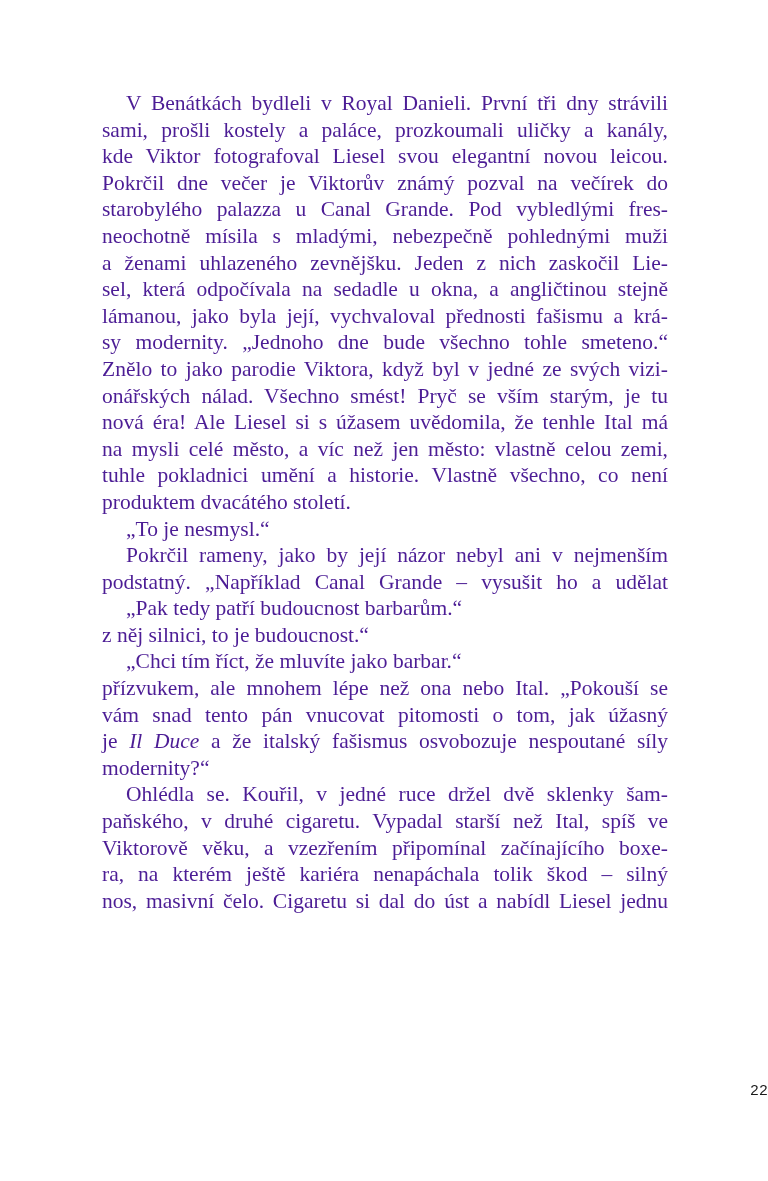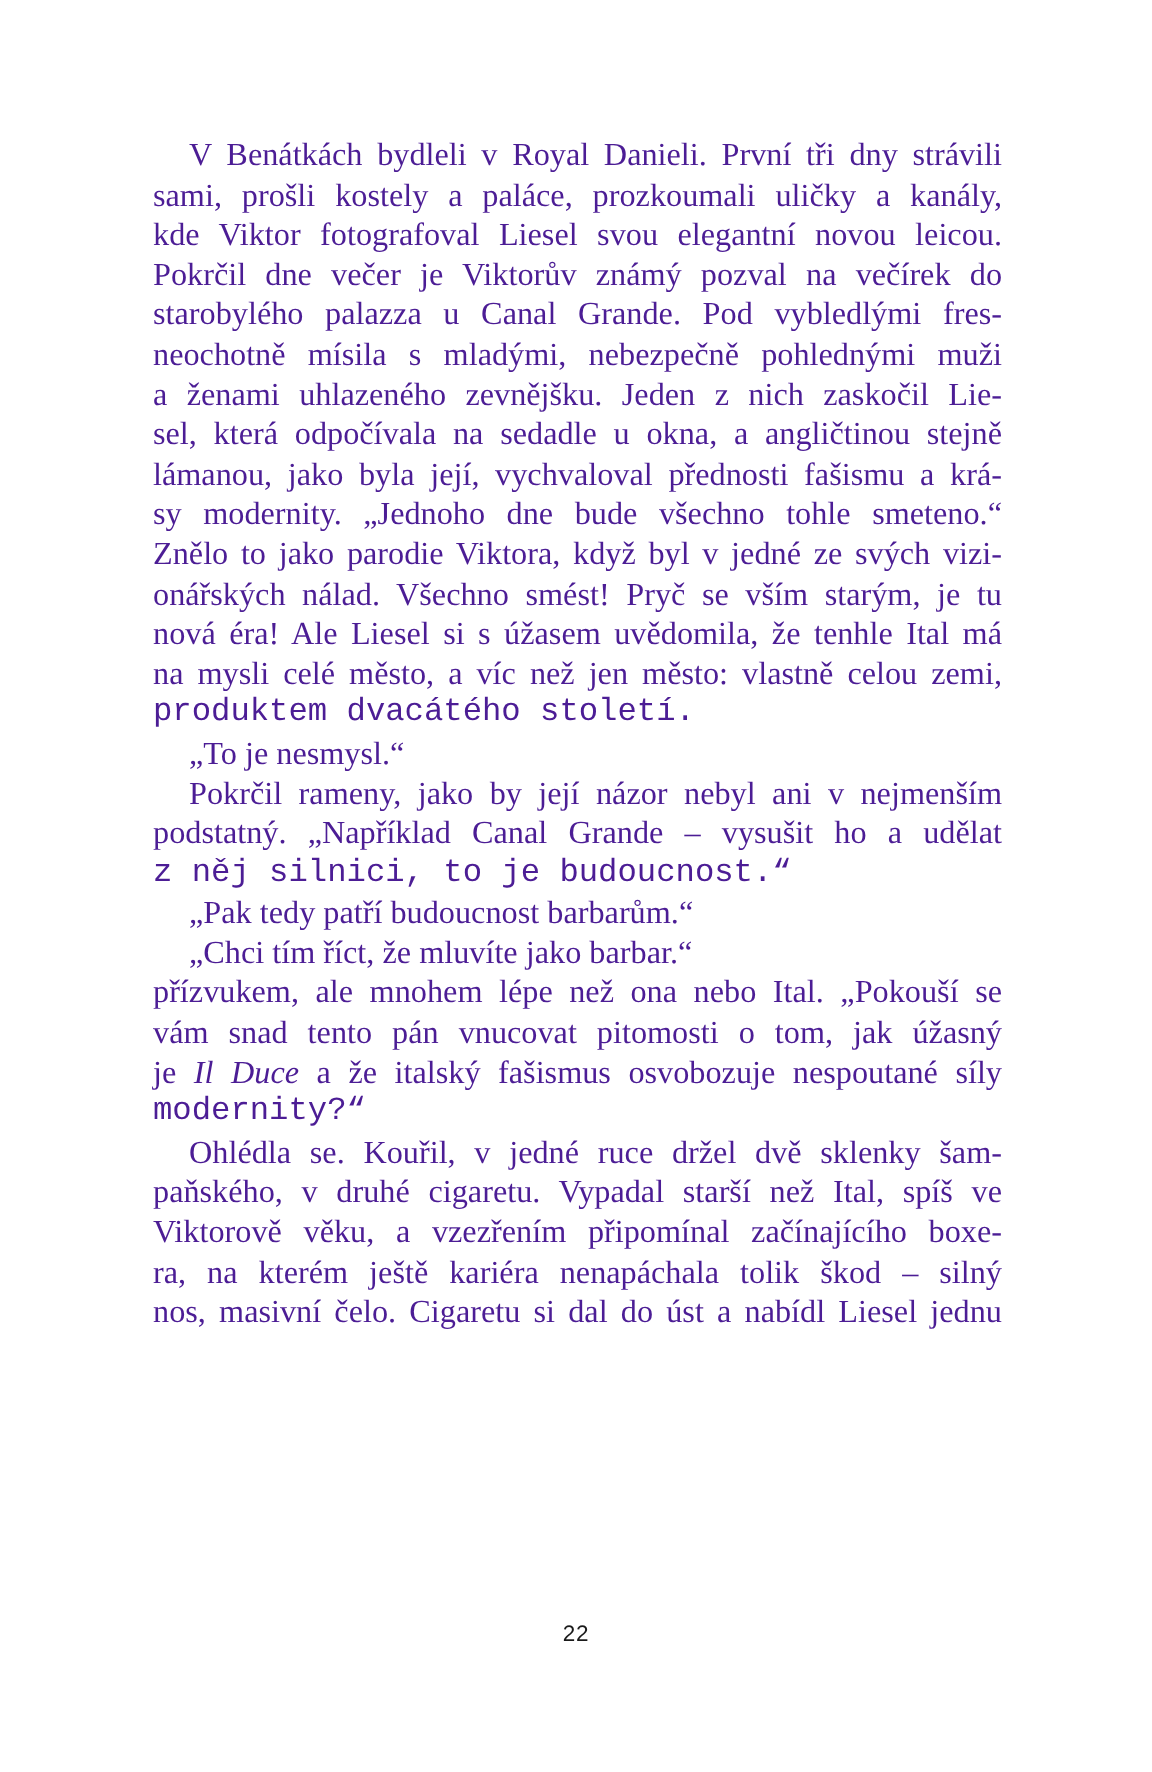--- a/index.html
+++ b/index.html
@@ -25,39 +25,38 @@
     }
     .line {
       display: block;
       white-space: nowrap;
       text-align: justify;
       text-align-last: justify;
       height: 26.6px;
     }
     .line.last {
       text-align-last: left;
-      font-family: Liberation Mono, monospace;
     }
     .line.dialog {
       padding-left: 24px;
       text-align-last: left;
     }
     .line.indent-first {
       padding-left: 24px;
       text-align-last: justify;
     }
     em {
       font-style: italic;
     }
     .page-number {
       position: absolute;
       left: 0;
       width: 768px;
       top: 1081px;
-      text-align: center;
+      text-align: right;
       font-family: "Liberation Sans", "DejaVu Sans", sans-serif;
       font-size: 15px;
       color: #1a1a1a;
       letter-spacing: 0.5px;
     }
   </style>
 </head>
 <body>
 
 <div class="page">
@@ -68,26 +67,27 @@
   <span class="line">starobylého palazza u Canal Grande. Pod vybledlými fres-</span>
   <span class="line">neochotně mísila s mladými, nebezpečně pohlednými muži</span>
   <span class="line">a ženami uhlazeného zevnějšku. Jeden z nich zaskočil Lie-</span>
   <span class="line">sel, která odpočívala na sedadle u okna, a angličtinou stejně</span>
   <span class="line">lámanou, jako byla její, vychvaloval přednosti fašismu a krá-</span>
   <span class="line">sy modernity. „Jednoho dne bude všechno tohle smeteno.“</span>
   <span class="line">Znělo to jako parodie Viktora, když byl v jedné ze svých vizi-</span>
   <span class="line">onářských nálad. Všechno smést! Pryč se vším starým, je tu</span>
   <span class="line">nová éra! Ale Liesel si s úžasem uvědomila, že tenhle Ital má</span>
   <span class="line">na mysli celé město, a víc než jen město: vlastně celou zemi,</span>
+  <span class="line">tuhle pokladnici umění a historie. Vlastně všechno, co není</span>
   <span class="line last">produktem dvacátého století.</span>
   <span class="line dialog">„To je nesmysl.“</span>
   <span class="line indent-first">Pokrčil rameny, jako by její názor nebyl ani v nejmenším</span>
   <span class="line">podstatný. „Například Canal Grande – vysušit ho a udělat</span>
+  <span class="line dialog">„Pak tedy patří budoucnost barbarům.“</span>
   <span class="line last">z něj silnici, to je budoucnost.“</span>
-  <span class="line dialog">„Pak tedy patří budoucnost barbarům.“</span>
   <span class="line dialog">„Chci tím říct, že mluvíte jako barbar.“</span>
   <span class="line">přízvukem, ale mnohem lépe než ona nebo Ital. „Pokouší se</span>
   <span class="line">vám snad tento pán vnucovat pitomosti o tom, jak úžasný</span>
   <span class="line"><span>je </span><em>Il Duce</em><span> a že italský fašismus osvobozuje nespoutané síly</span></span>
   <span class="line last">modernity?“</span>
   <span class="line indent-first">Ohlédla se. Kouřil, v jedné ruce držel dvě sklenky šam-</span>
   <span class="line">paňského, v druhé cigaretu. Vypadal starší než Ital, spíš ve</span>
   <span class="line">Viktorově věku, a vzezřením připomínal začínajícího boxe-</span>
   <span class="line">ra, na kterém ještě kariéra nenapáchala tolik škod – silný</span>
   <span class="line">nos, masivní čelo. Cigaretu si dal do úst a nabídl Liesel jednu</span>

